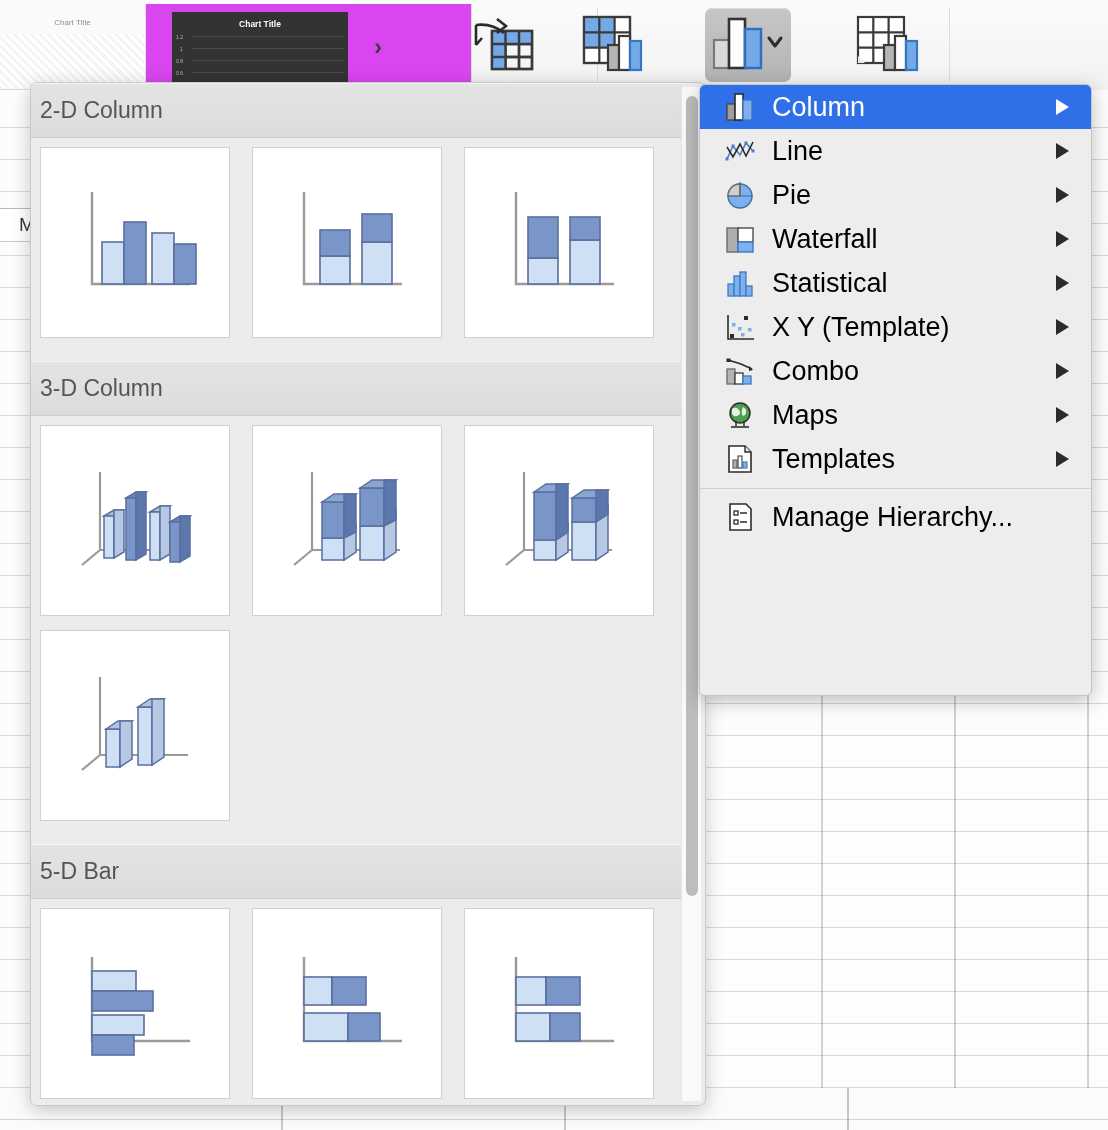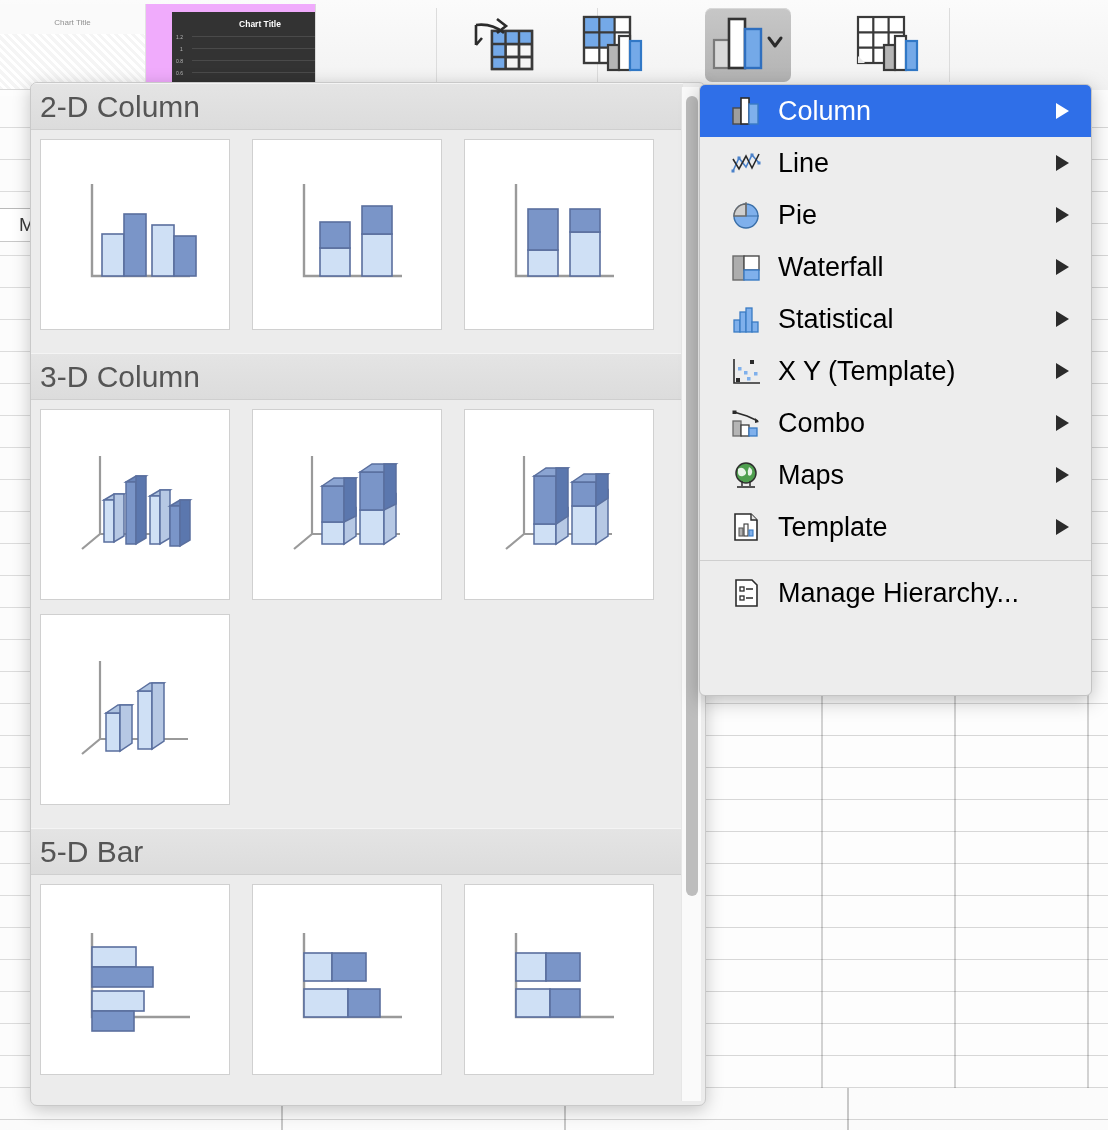--- a/index.html
+++ b/index.html
@@ -60,22 +60,22 @@
     display: flex; align-items: center; justify-content: center;
     border-radius: 7px;
   }
   .rbtn.active {
     background: linear-gradient(to bottom, #c7c7c7, #b3b3b3);
     box-shadow: inset 0 1px 0 #d9d9d9;
   }
 
   
   .thumbs {
-    position: absolute; left: 0; top: 4px; width: 316px; height: 86px;
-    background: #f0abfc;
+    position: absolute; left: 0; top: 4px; width: 472px; height: 86px;
+    background: #d946ef;
     border: 1px solid #dadada; border-left: none; border-top: none;
     border-radius: 0 0 6px 0;
     overflow: hidden;
   }
   .thumb-light {
     position: absolute; left: 0; top: 0; width: 146px; height: 86px;
     background: #fafafa; border-right: 1px solid #e2e2e2;
   }
   .thumb-light .tt {
     text-align: center; font-size: 8px; color: #909090; margin-top: 14px;
@@ -113,26 +113,26 @@
     border-radius: 7px;
     border: 1px solid #c9c9c9;
     box-shadow: 0 4px 18px rgba(0,0,0,0.22);
     overflow: hidden;
   }
   .gal-inner {
     position: absolute; left: 0; top: 0; width: 652px; height: 1024px;
     overflow: hidden;
   }
   .sec-head {
-    height: 47px; display: flex; align-items: center;
+    height: 55px; display: flex; align-items: center;
     padding-left: 9px;
     background: linear-gradient(to bottom, #e4e4e4, #dcdcdc);
     border-top: 1px solid #f4f4f4;
     border-bottom: 1px solid #cfcfcf;
-    font-size: 30px; color: #555555;
+    font-size: 23px; color: #555555;
   }
   .sec-body {
     display: flex; flex-wrap: wrap; gap: 0px;
     padding: 9px 0 9px 9px; background: #ececec;
   }
   .tile {
     width: 190px; height: 191px; margin-right: 22px; margin-bottom: 14px;
     background: #ffffff; border: 1px solid #d0d0d0;
     display: flex; align-items: center; justify-content: center;
   }
@@ -151,22 +151,22 @@
   
   .menu {
     position: absolute; left: 699px; top: 84px; width: 393px; height: 612px;
     background: #ededed;
     border: 1px solid #c4c4c4;
     border-radius: 6px;
     box-shadow: 0 5px 20px rgba(0,0,0,0.25);
     overflow: hidden;
   }
   .mitem {
-    height: 52px; display: flex; align-items: center;
-    padding-left: 30px; position: relative;
+    height: 44px; display: flex; align-items: center;
+    padding-left: 24px; position: relative;
   }
   .mitem.sel { background: #2f6fe8; }
   .mitem .mlabel {
     font-size: 27px; color: #000000; margin-left: 16px;
     font-family: "Liberation Sans", sans-serif;
   }
   .mitem.sel .mlabel { color: #ffffff; }
   .mico { width: 32px; height: 32px; flex: 0 0 32px; }
   .marrow {
     position: absolute; right: 22px; top: 50%; transform: translateY(-50%);
@@ -550,21 +550,21 @@
     <div class="mitem">
       <span class="mico">
         <svg width="32" height="32" viewBox="0 0 32 32">
           <path d="M5 3 L21 3 L27 9 L27 29 L5 29 Z" fill="#ffffff" stroke="#2b2b2b" stroke-width="1.6"></path>
           <path d="M21 3 L21 9 L27 9" fill="#e6e6e6" stroke="#2b2b2b" stroke-width="1.4"></path>
           <rect x="9" y="17" width="4" height="8" fill="#b0b0b0" stroke="#5a5a5a" stroke-width="1.1"></rect>
           <rect x="14" y="13" width="4" height="12" fill="#ffffff" stroke="#3a3a3a" stroke-width="1.1"></rect>
           <rect x="19" y="19" width="4" height="6" fill="#7fb0ec" stroke="#3a7bc4" stroke-width="1.1"></rect>
         </svg>
       </span>
-      <span class="mlabel">Template</span>
+      <span class="mlabel">Templates</span>
       <span class="marrow"></span>
     </div>
 
     <div class="msep"></div>
 
 
     <div class="mitem">
       <span class="mico">
         <svg width="32" height="32" viewBox="0 0 32 32">
           <path d="M6 3 L22 3 L27 8 L27 29 L6 29 Z" fill="#ffffff" stroke="#2b2b2b" stroke-width="1.6"></path>

